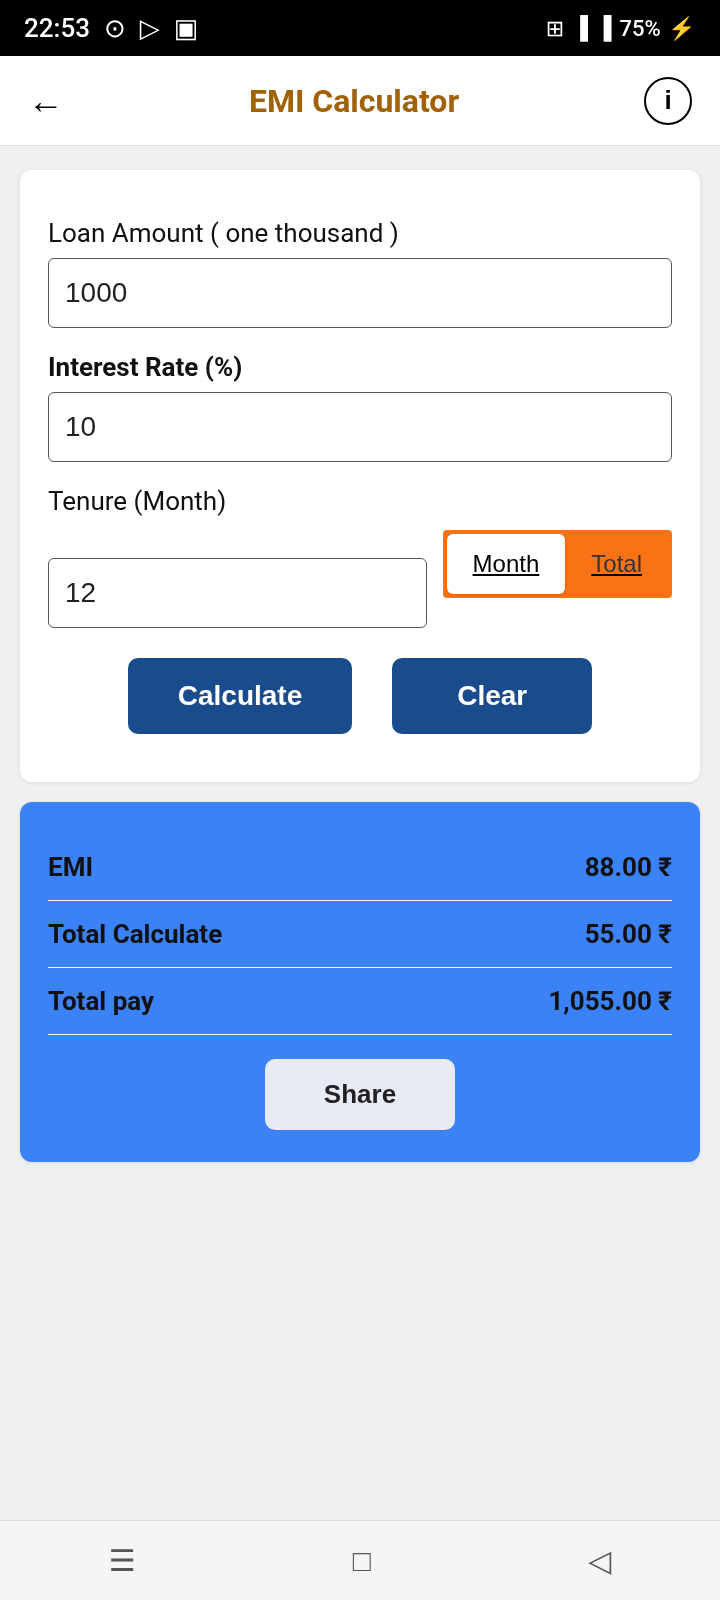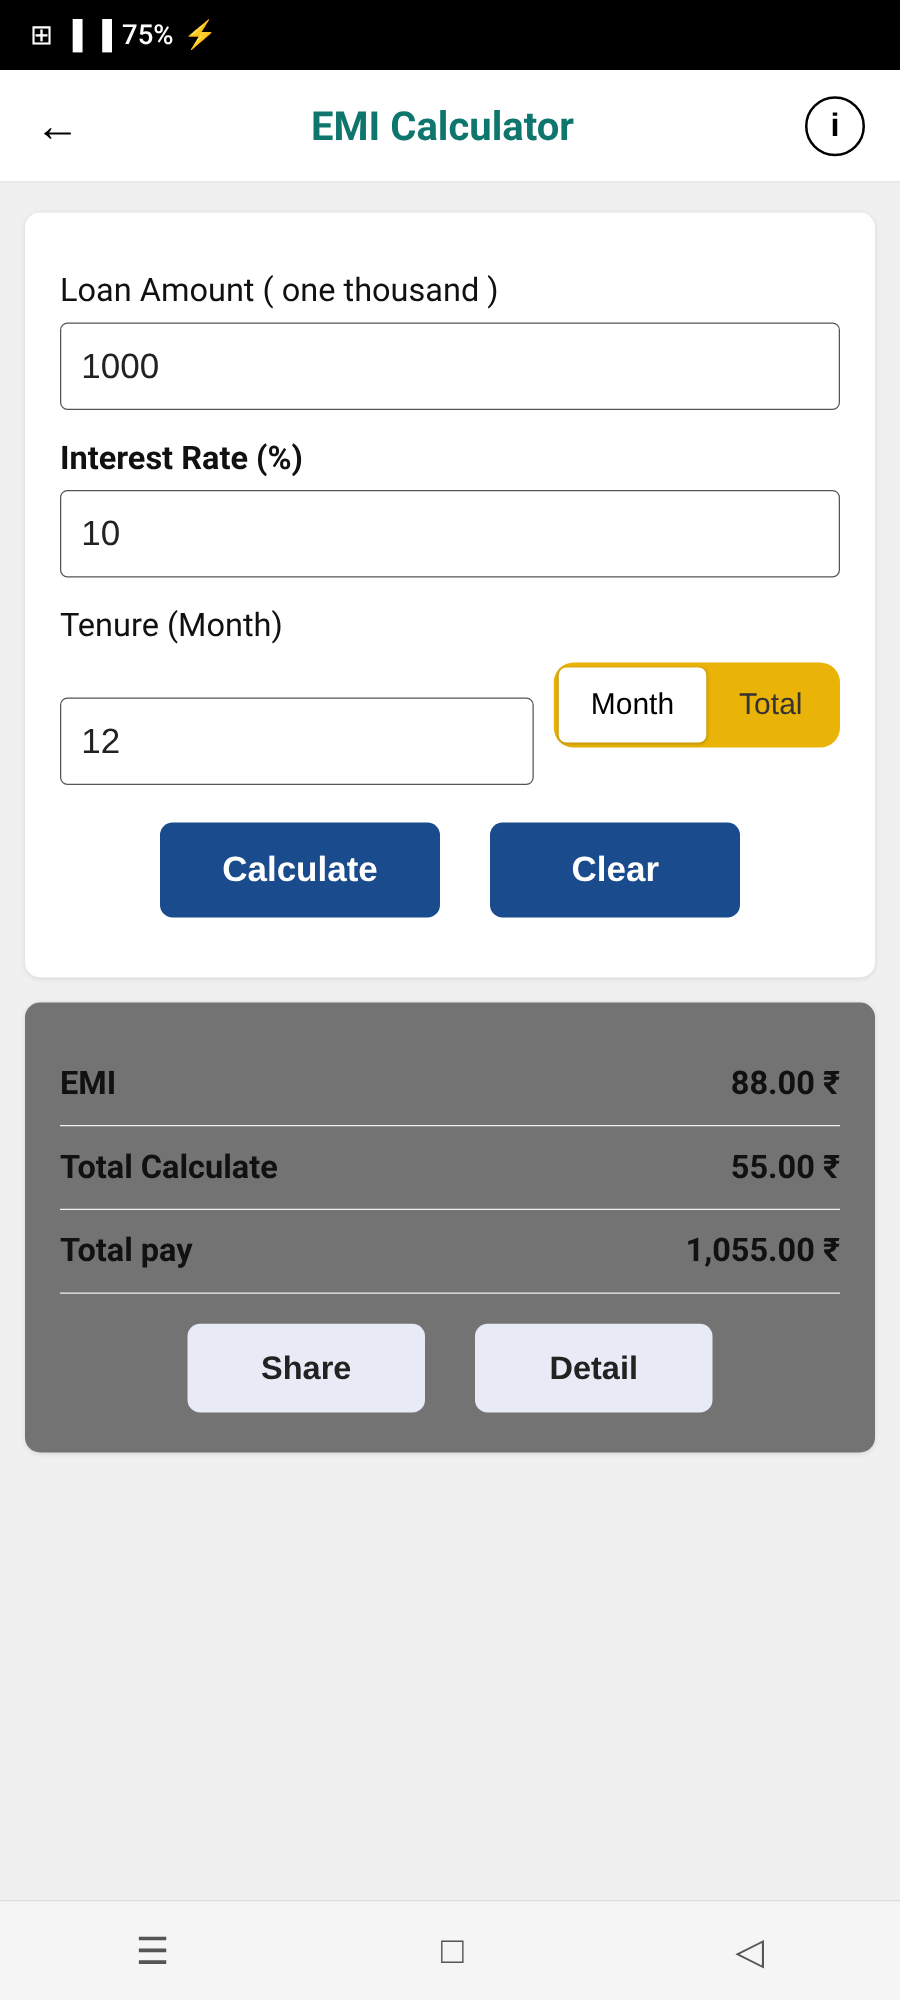--- a/index.html
+++ b/index.html
@@ -34,21 +34,21 @@
       height: 90px;
       display: flex;
       align-items: center;
       justify-content: space-between;
       padding: 0 28px;
       border-bottom: 1px solid #e0e0e0;
     }
     .app-bar-title {
       font-size: 32px;
       font-weight: bold;
-      color: #0f766e;
+      color: #a16207;
     }
     .back-btn {
       font-size: 36px;
       color: #000;
       cursor: pointer;
       background: none;
       border: none;
     }
     .info-btn {
       width: 48px;
@@ -113,24 +113,25 @@
       flex: 1;
     }
     .tenure-input-wrap .text-input {
       margin-bottom: 0;
       width: 100%;
       margin-top: 32px;
     }
     .tenure-toggle {
       display: flex;
       gap: 0;
-      background: #eab308;
-      border-radius: 16px;
+      background: #f97316;
+      border-radius: 4px;
       padding: 4px;
       margin-top: 4px;
+      text-decoration: underline;
     }
     .tenure-toggle-btn {
       padding: 16px 26px;
       font-size: 24px;
       font-weight: 500;
       border: none;
       border-radius: 6px;
       cursor: pointer;
       background: transparent;
       color: #333;
@@ -155,21 +156,21 @@
       border-radius: 10px;
       padding: 22px 50px;
       font-size: 28px;
       font-weight: bold;
       cursor: pointer;
       min-width: 200px;
     }
 
     
     .results-card {
-      background: #737373;
+      background: #3b82f6;
       border-radius: 12px;
       padding: 32px 28px;
       box-shadow: 0 1px 4px rgba(0,0,0,0.1);
     }
     .result-row {
       display: flex;
       justify-content: space-between;
       align-items: center;
       padding: 18px 0;
       border-bottom: 1px solid #f0f0f0;
@@ -219,20 +220,26 @@
       color: #555;
     }
 
     
     .spacer { flex: 1; }
   </style>
 </head>
 <body>
 
 <div class="status-bar">
+  <div class="status-left">
+    <span>22:53</span>
+    <span>⊙</span>
+    <span>▷</span>
+    <span>▣</span>
+  </div>
   <div class="status-right">
     <span>⊞</span>
     <span>▐</span>
     <span>▐</span>
     <span>75%</span>
     <span>⚡</span>
   </div>
 </div>
 
 <div class="app-bar">
@@ -292,21 +299,20 @@
       <span class="result-value">55.00 ₹</span>
     </div>
 
     <div class="result-row">
       <span class="result-label">Total pay</span>
       <span class="result-value">1,055.00 ₹</span>
     </div>
 
     <div class="action-btn-row">
       <button class="btn-outline">Share</button>
-      <button class="btn-outline">Detail</button>
     </div>
   </div>
 
   <div class="spacer"></div>
 </div>
 
 <div class="bottom-nav">
   <span class="nav-icon">☰</span>
   <span class="nav-icon">□</span>
   <span class="nav-icon">◁</span>

